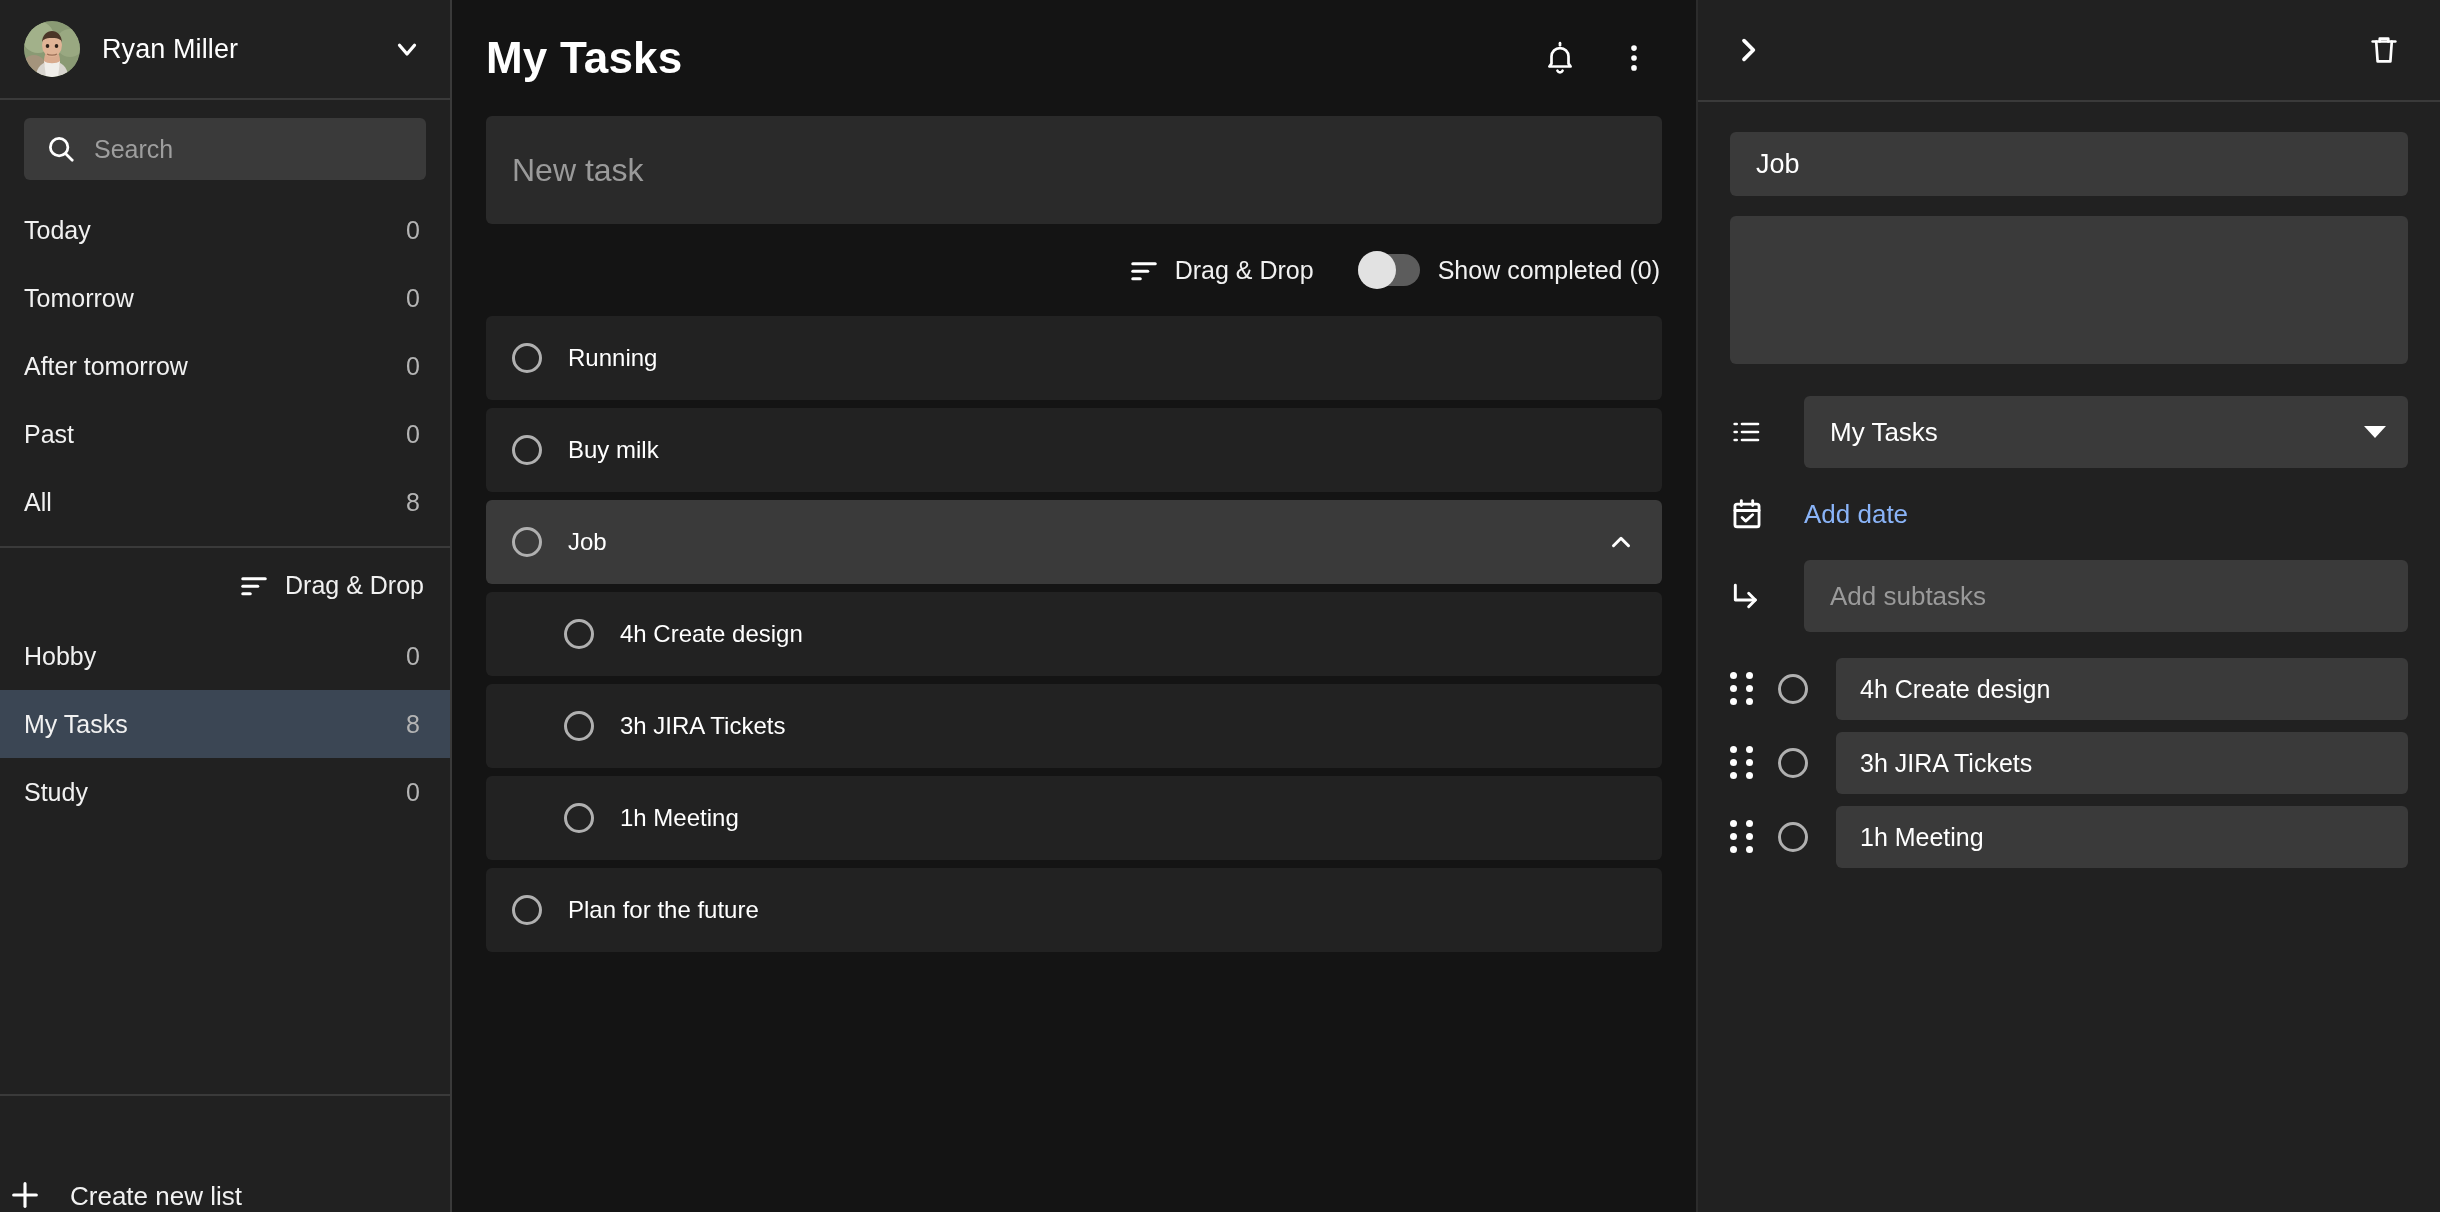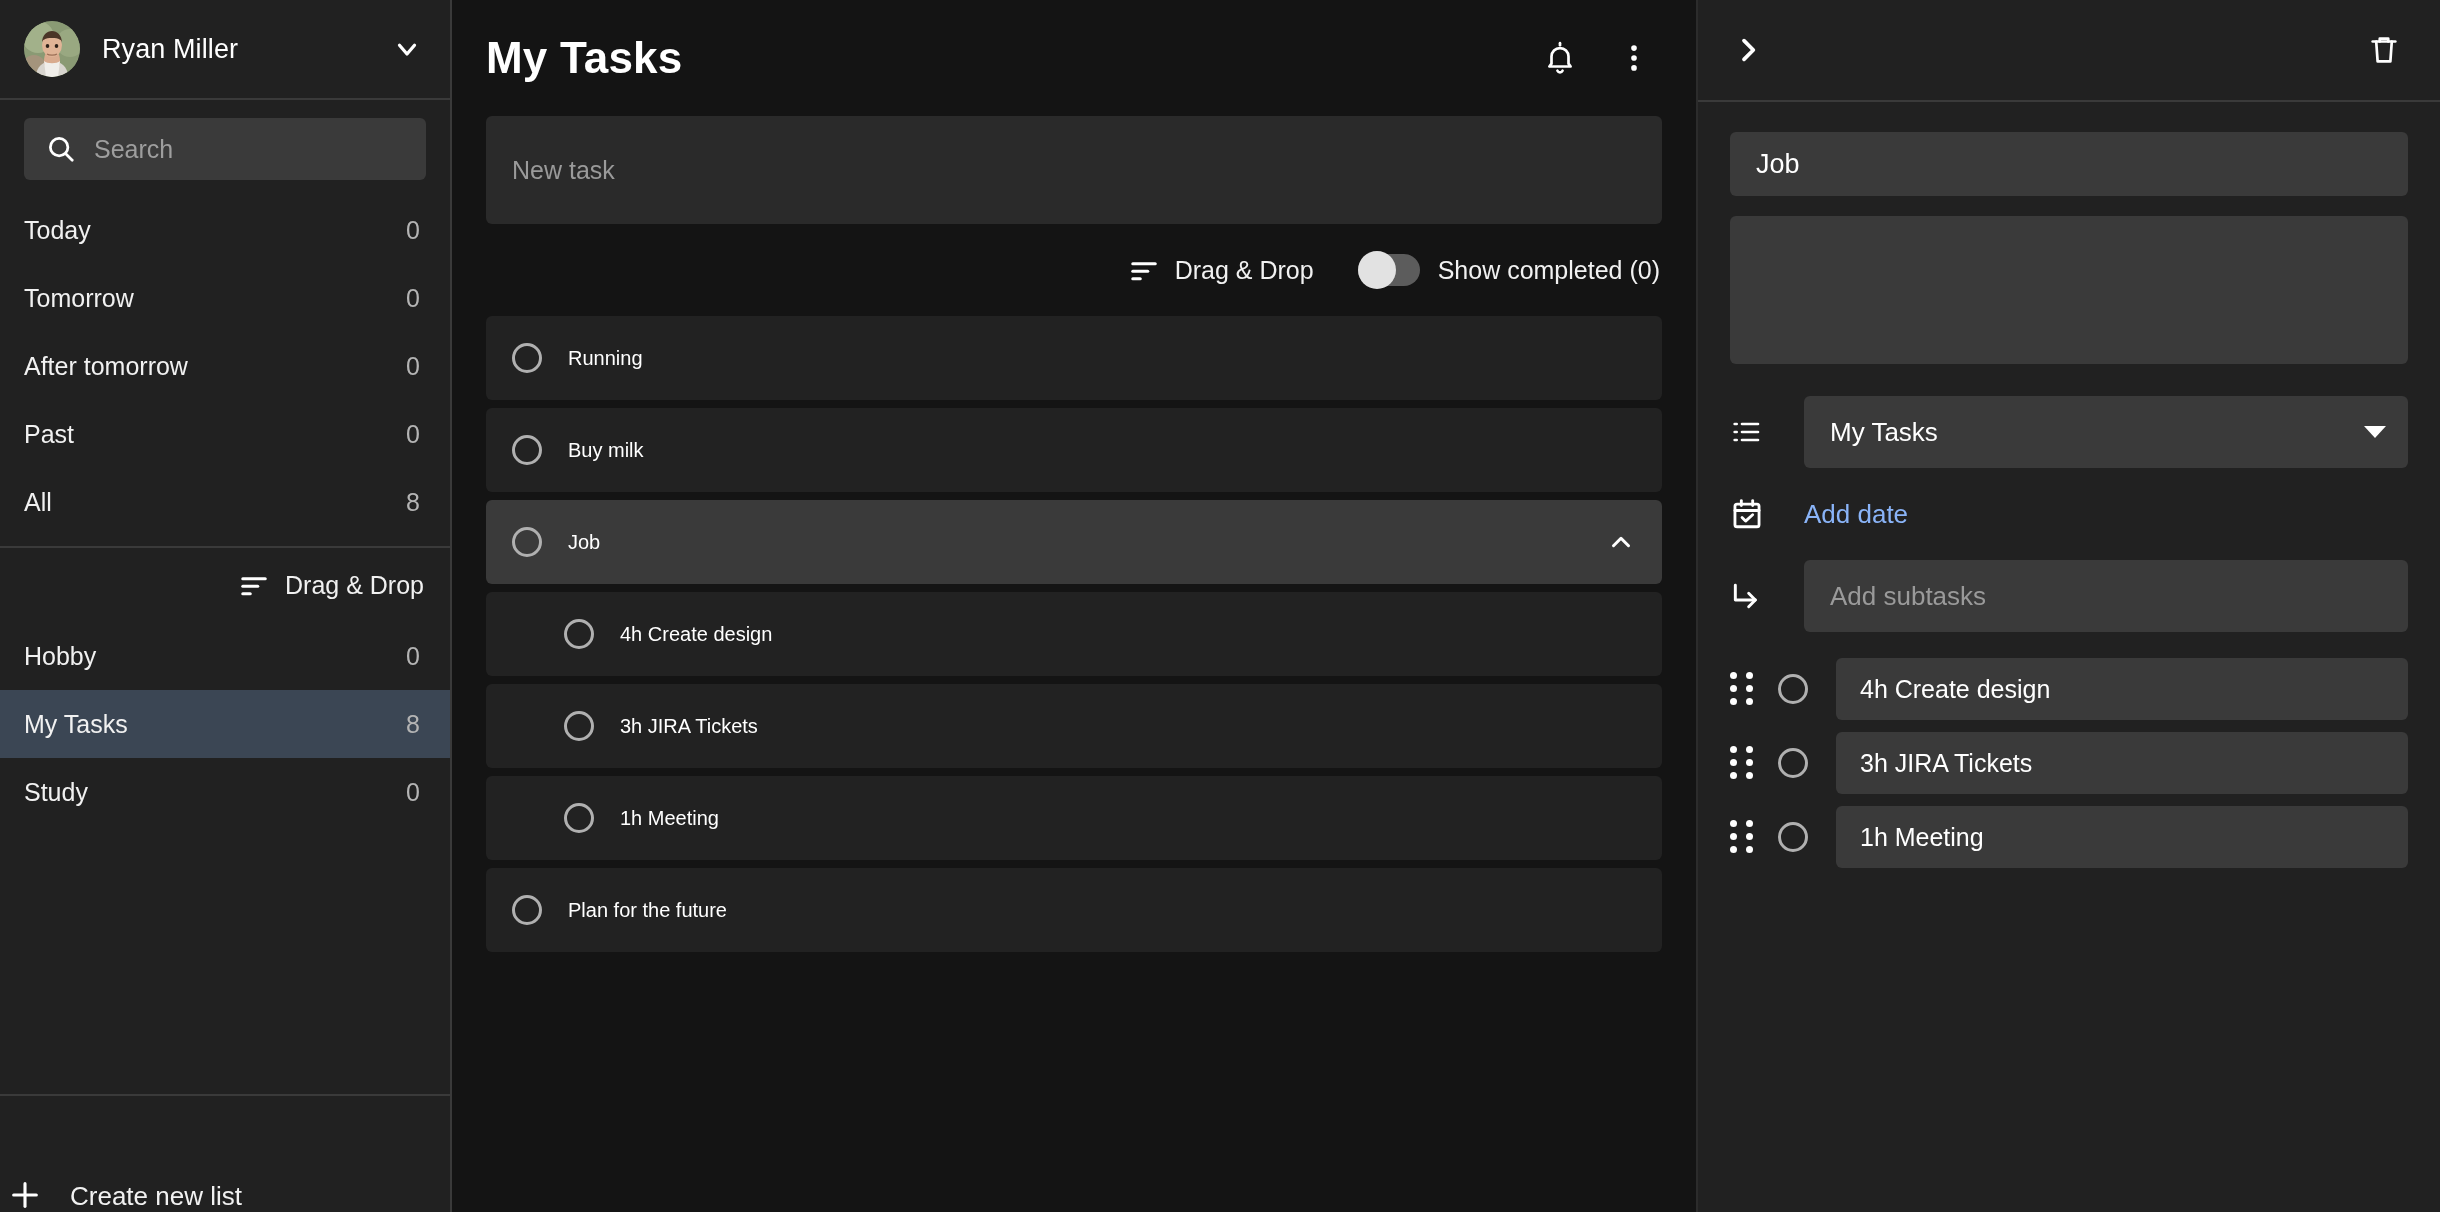--- a/index.html
+++ b/index.html
@@ -99,21 +99,21 @@
     display: flex; align-items: center; justify-content: center;
     color: #ffffff; cursor: pointer;
   }
   .newtask-wrap { padding: 0 34px; }
   .newtask-box {
     height: 108px; background: #2a2a2a; border-radius: 6px;
     display: flex; align-items: center; padding: 0 26px;
   }
   .newtask-input {
     width: 100%; background: transparent; border: 0; outline: 0;
-    color: #e8e8e8; font-size: 25px;
+    color: #e8e8e8; font-size: 32px;
     font-family: "Liberation Sans", sans-serif;
   }
   .newtask-input::placeholder { color: #9a9a9a; }
 
   .main-toolbar {
     height: 92px; display: flex; align-items: center;
     justify-content: flex-end; padding: 0 36px;
   }
   .tb-sort { width: 30px; height: 30px; color: #ffffff; margin-right: 16px; }
   .tb-label { color: #f1f1f1; font-size: 25px; }
@@ -133,21 +133,21 @@
     height: 84px; background: #222222; border-radius: 6px;
     display: flex; align-items: center;
     padding: 0 26px; margin-bottom: 8px; cursor: pointer;
   }
   .task-row.selected { background: #3a3a3a; }
   .task-row.sub { padding-left: 78px; }
   .circle {
     width: 30px; height: 30px; border-radius: 50%;
     border: 3px solid #b0b0b0; flex: 0 0 30px; cursor: pointer;
   }
-  .task-title { flex: 1; color: #ffffff; font-size: 20px; margin-left: 26px; }
+  .task-title { flex: 1; color: #ffffff; font-size: 24px; margin-left: 26px; }
   .chev-up { width: 30px; height: 30px; color: #ffffff; }
 
   
   .detail {
     width: 748px; height: 1212px;
     background: #212121;
     display: flex; flex-direction: column;
     overflow: hidden;
   }
   .detail-header {

